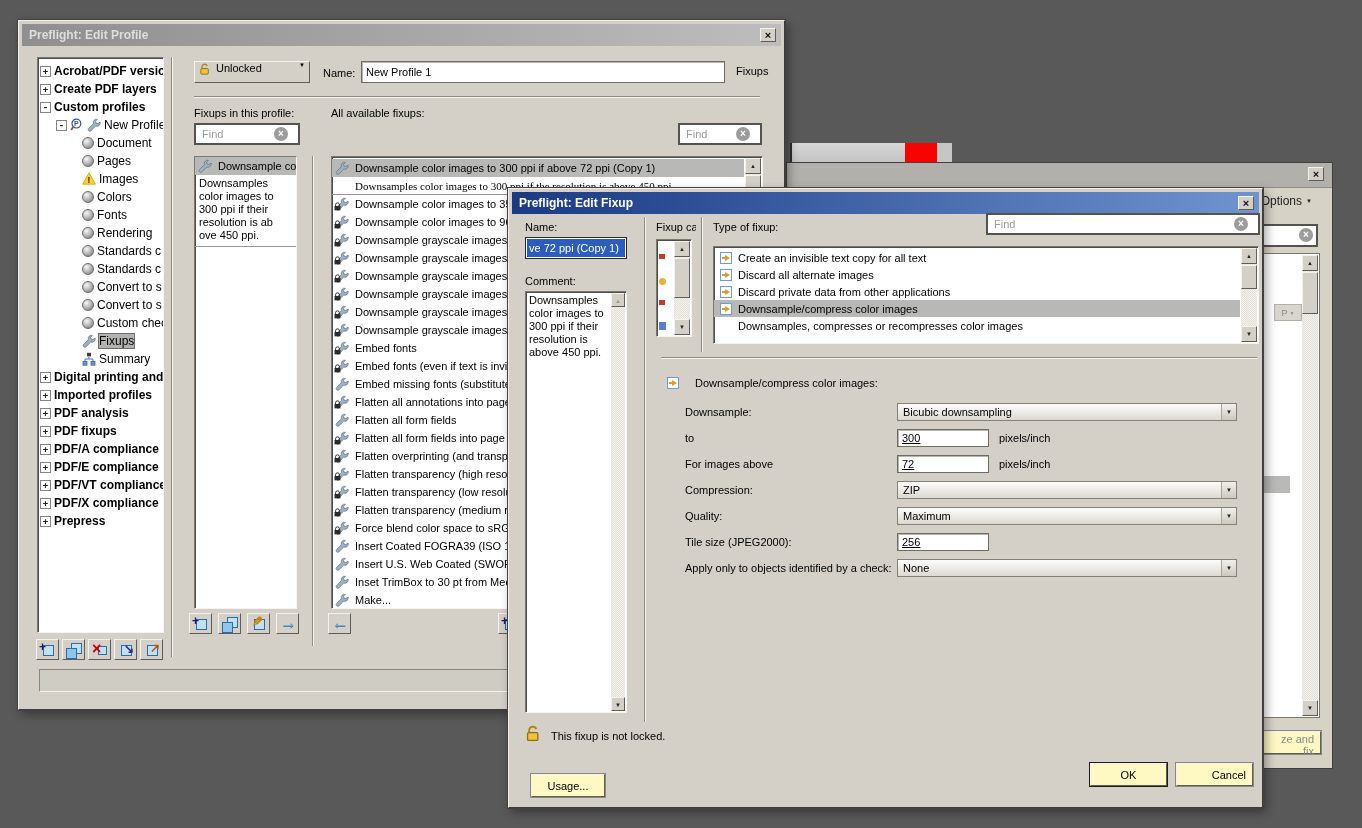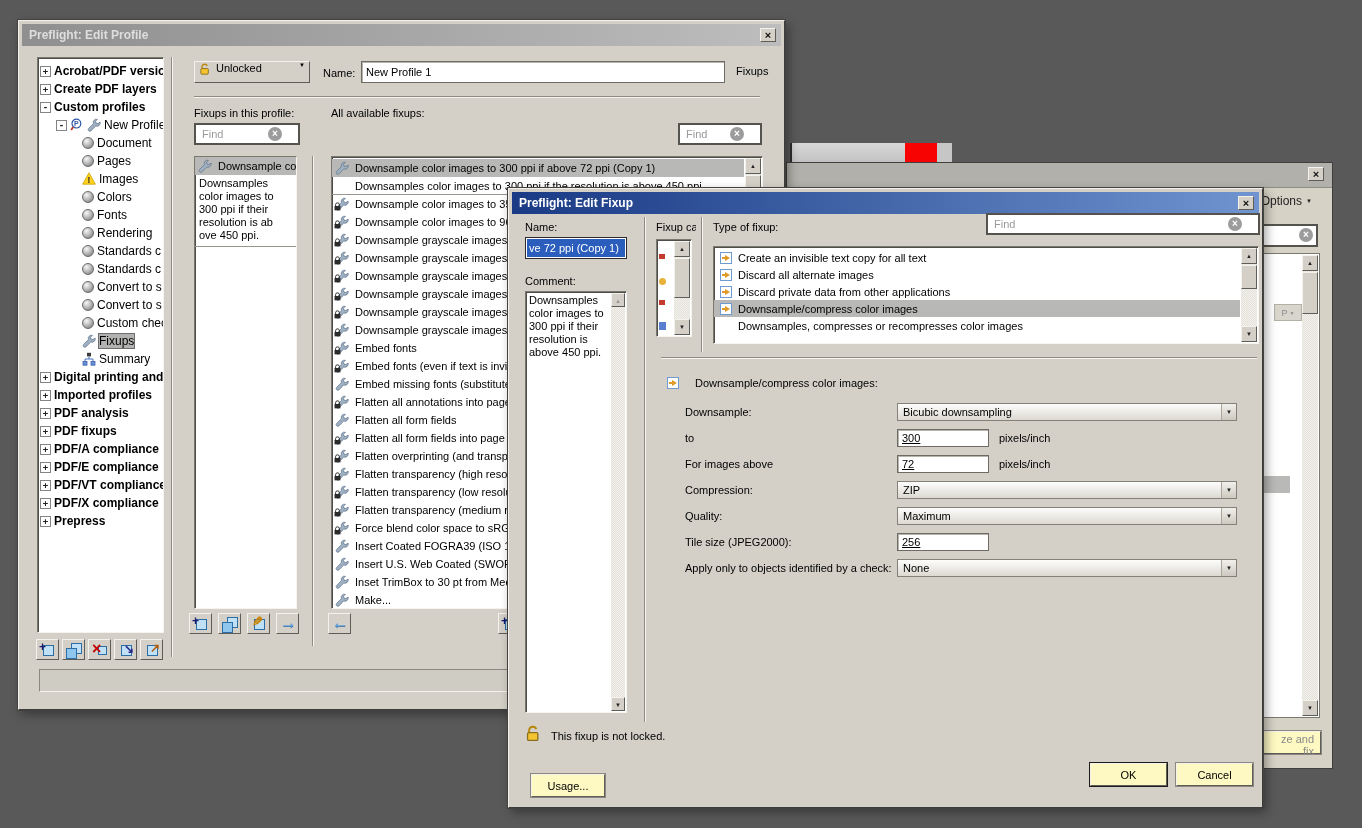--- a/index.html
+++ b/index.html
@@ -17,21 +17,21 @@
   .titlebar.active{background:linear-gradient(90deg,#1a3a85,#6f94cf);color:#fff;}
   .closebtn{position:absolute;right:5px;top:4px;width:16px;height:14px;background:#d4d0c8;
             border:1px solid;border-color:#f4f2ec #5f5d58 #5f5d58 #f4f2ec;
             font:bold 11px/12px "Liberation Sans",sans-serif;text-align:center;color:#111;cursor:default;}
   .sunken{background:#fff;border:1px solid;border-color:#7b786f #f6f4ef #f6f4ef #7b786f;
           box-shadow:inset 1px 1px 0 #4f4d48;}
   .raised{background:#d4d0c8;border:1px solid;border-color:#f4f2ec #5f5d58 #5f5d58 #f4f2ec;}
   .vgroove{width:2px;border-left:1px solid #8e8b83;border-right:1px solid #f6f4ef;}
   .hgroove{height:2px;border-top:1px solid #8e8b83;border-bottom:1px solid #f6f4ef;}
   .lbl{font-size:11px;white-space:nowrap;}
-  .findbox{display:flex;align-items:center;background:#fff;border:2px solid #55534e;padding:0 16px 0 4px;}
+  .findbox{display:flex;align-items:center;background:#fff;border:2px solid #55534e;padding:0 10px 0 4px;}
   .findbox input{flex:1;min-width:0;border:none;outline:none;font:11px "Liberation Sans",sans-serif;background:transparent;}
   .findbox input::placeholder{color:#9a9a9a;}
   .clear-ic{width:14px;height:14px;border-radius:50%;background:#9c9c9c;color:#fff;
             font:bold 10px/14px "Liberation Sans",sans-serif;text-align:center;flex:none;}
 
   
   .vsb{position:absolute;top:1px;bottom:1px;right:1px;width:16px;
        background-image:linear-gradient(45deg,#e3e0d9 25%,transparent 25%,transparent 75%,#e3e0d9 75%),
                         linear-gradient(45deg,#e3e0d9 25%,#f4f2ed 25%,#f4f2ed 75%,#e3e0d9 75%);
        background-size:2px 2px;background-position:0 0,1px 1px;}
@@ -93,21 +93,21 @@
 
   .statusbar{left:20px;top:648px;width:706px;height:23px;background:#cfccc4;
              border:1px solid;border-color:#8a8780 #f4f2ec #f4f2ec #8a8780;}
 
   
   .list{background:#fff;border:1px solid;border-color:#7b786f #f6f4ef #f6f4ef #7b786f;
         box-shadow:inset 1px 1px 0 #4f4d48;overflow:hidden;position:absolute;}
   .frow{height:18px;display:flex;align-items:center;padding-left:3px;width:calc(100% - 18px);
         font-size:11px;white-space:nowrap;overflow:hidden;}
   .frow[data-selected="true"]{background:#b8b8b6;}
-  .frow[data-desc="true"]{border-bottom:1px solid #979790;}
+  .frow[data-desc="true"]{border-bottom:1px solid #979790;font-family:Liberation Serif, serif;}
   .frow[data-desc="true"] .fwr{visibility:hidden;}
   .fwr{position:relative;width:17px;height:15px;flex:none;}
   .fwr .lk{display:none;position:absolute;left:-1px;bottom:-1px;}
   .frow[data-lock="true"] .lk{display:block;}
   .flabel{margin-left:3px;overflow:hidden;}
 
   .yrow{height:17px;display:flex;align-items:center;padding-left:6px;width:calc(100% - 18px);
         font-size:11px;white-space:nowrap;}
   .yrow[data-selected="true"]{background:#b8b8b6;}
   .yic{position:relative;width:12px;height:12px;background:#fff;border:1px solid #6f9bd1;flex:none;margin-right:6px;}
@@ -861,16 +861,16 @@
     </div>
 
     <span class="abs" style="left:16px;top:536px;"><svg width="18" height="18" viewBox="0 0 14 14">
           <path d="M3.2 6V4.1a2.9 2.9 0 0 1 5.6-.9" fill="none" stroke="#b8860b" stroke-width="1.5"></path>
           <rect x="2" y="6" width="8" height="6" rx="1" fill="#f4c430" stroke="#8a6d1d"></rect>
         </svg></span>
     <span class="abs lbl" style="left:42px;top:541px;">This fixup is not locked.</span>
 
     <button class="pbtn" style="left:22px;top:585px;width:74px;">Usage...</button>
     <button class="pbtn default" style="left:581px;top:574px;width:77px;">OK</button>
-    <button class="pbtn" style="left:667px;top:574px;width:77px;">Cancel</button>
+    <button class="pbtn" style="left:667px;top:574px;width:77px;text-align:right;">Cancel</button>
   </div>
 
 </div>
 
 </body></html>

